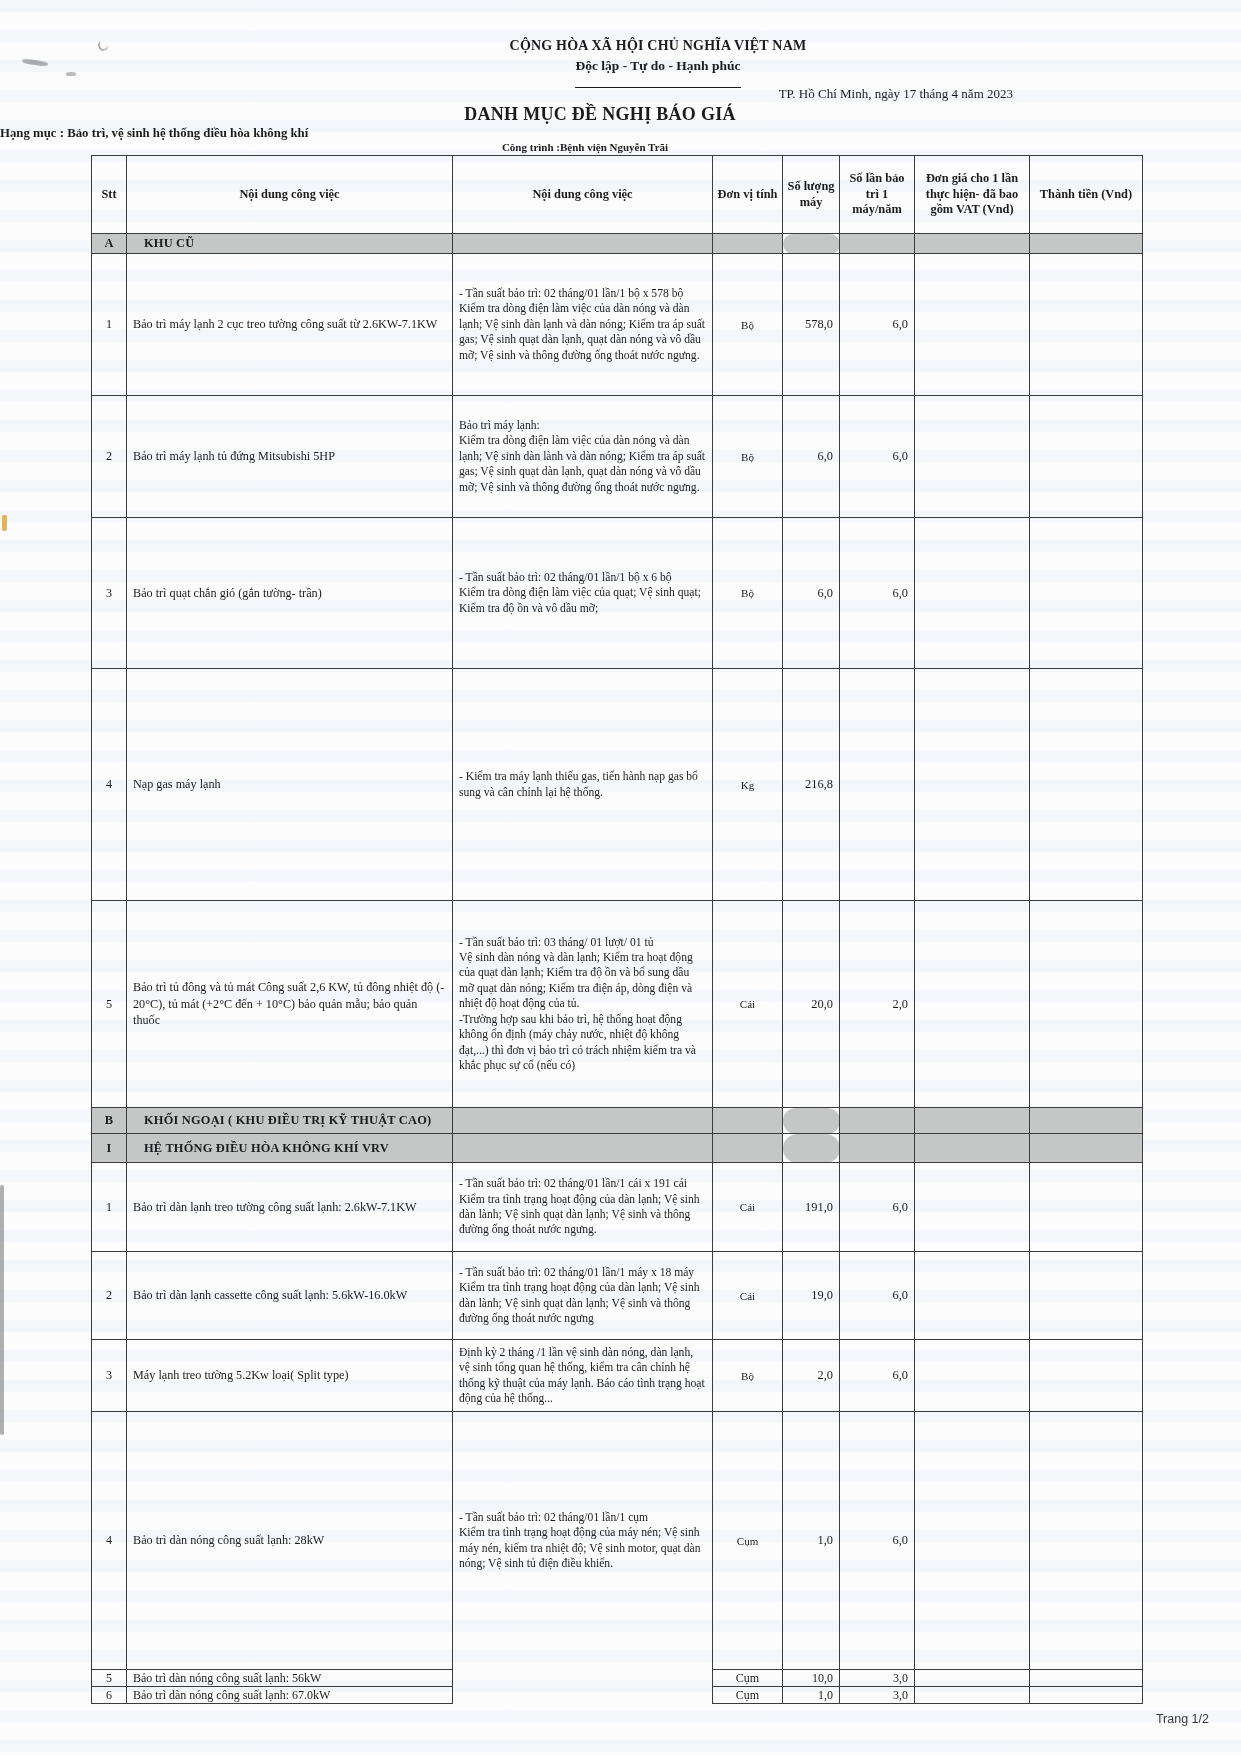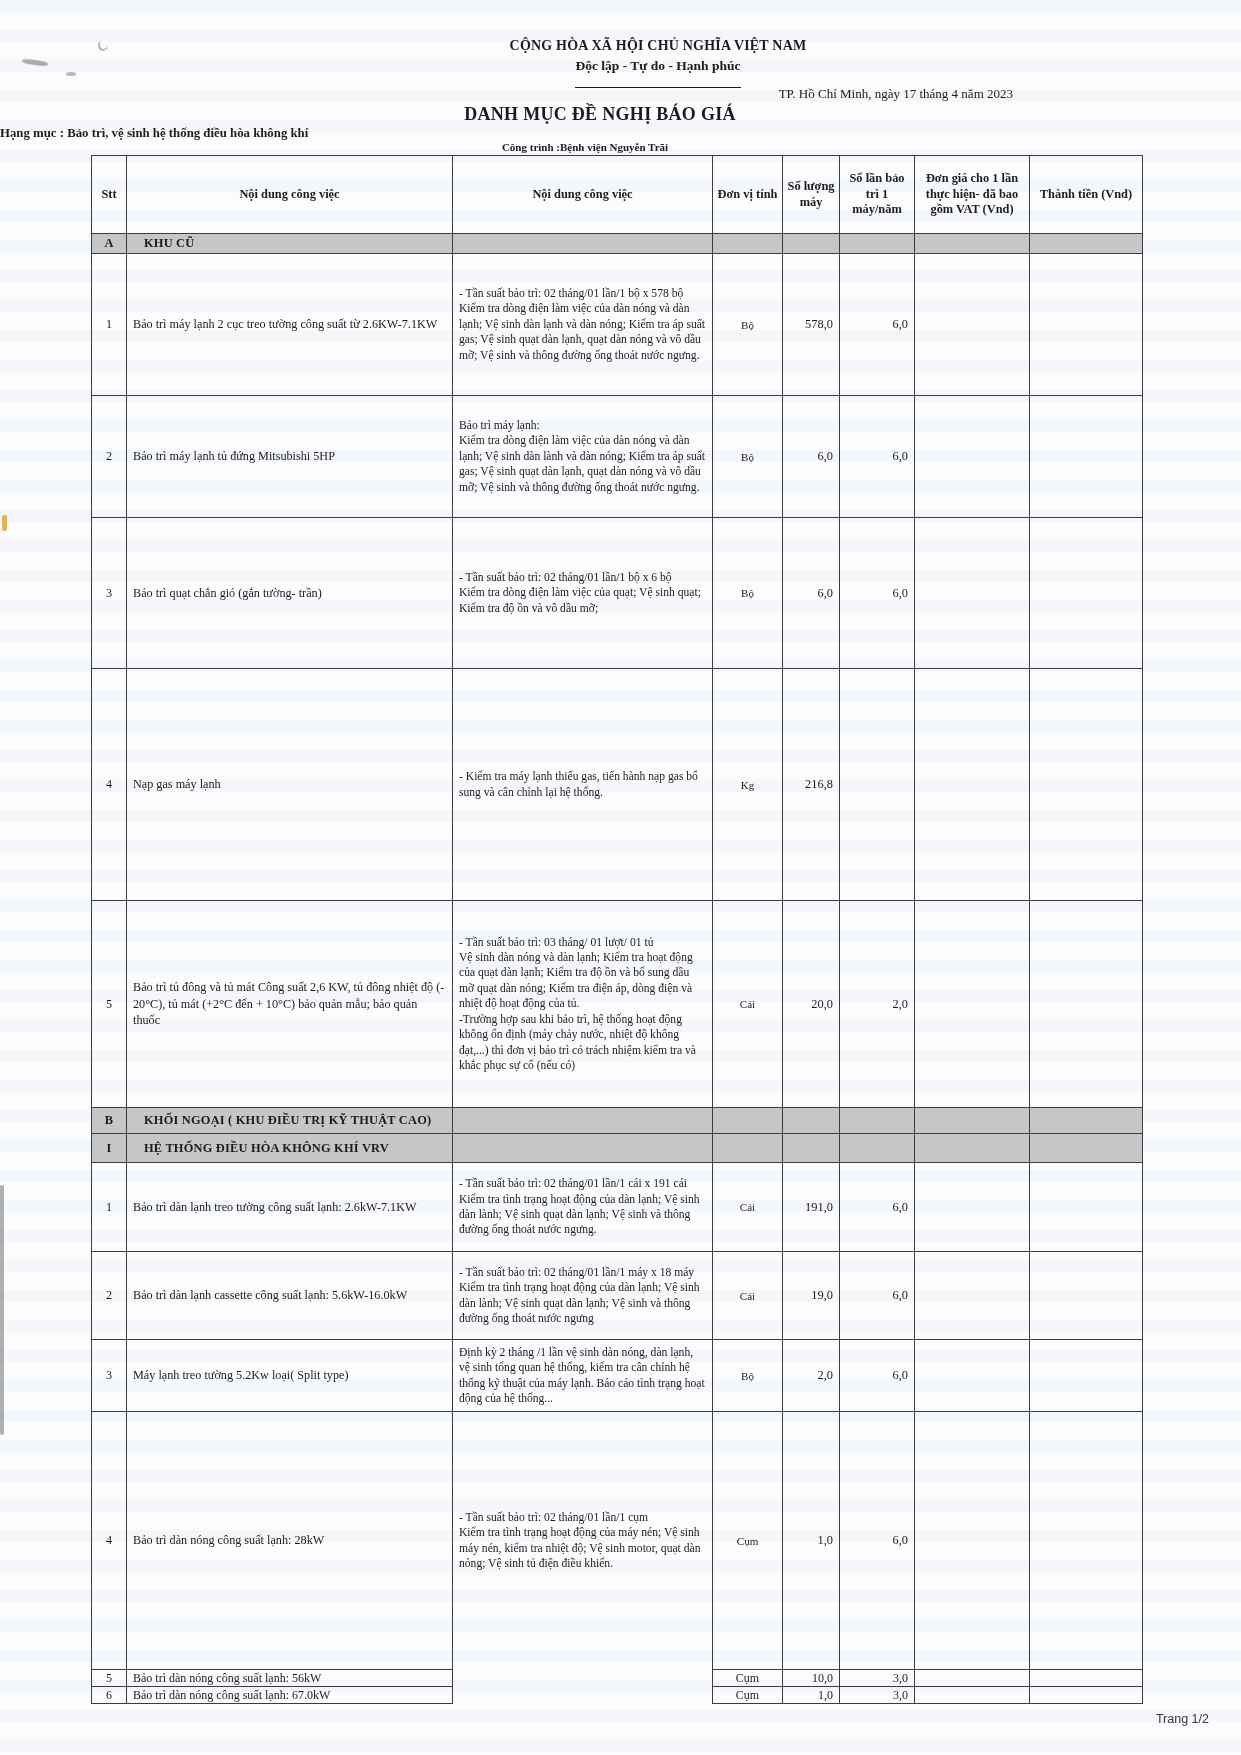--- a/index.html
+++ b/index.html
@@ -34,21 +34,21 @@
     vertical-align:middle;
     overflow:hidden;
   }
   table.quote thead th{
     font-weight:bold;font-size:12.4px;line-height:1.25;text-align:center;height:73px;padding:2px 3px;
   }
   td.stt{text-align:center;font-size:12.2px;padding:1px 2px;}
   td.name{font-size:12.2px;line-height:1.35;padding-left:7px;}
   td.desc{font-size:11.6px;line-height:1.33;white-space:pre-line;padding-left:6px;padding-right:4px;}
   td.unit{text-align:center;font-size:11px;}
-  td.qty{text-align:right;font-size:12.4px;padding-right:9px;}
+  td.qty{text-align:right;font-size:12.4px;padding-right:9px;border-radius:15px;}
   td.times{text-align:right;font-size:12.4px;padding-right:13px;}
   td.price, td.total{font-size:12px;}
   tr.section td{
     background:#c5c6c6;
     font-weight:bold;font-size:12.4px;
   }
   tr.section td.sec-label{padding-left:17px;letter-spacing:.2px;}
   
   tbody tr:nth-child(1){height:20px;}
   tbody tr:nth-child(2){height:142px;}

